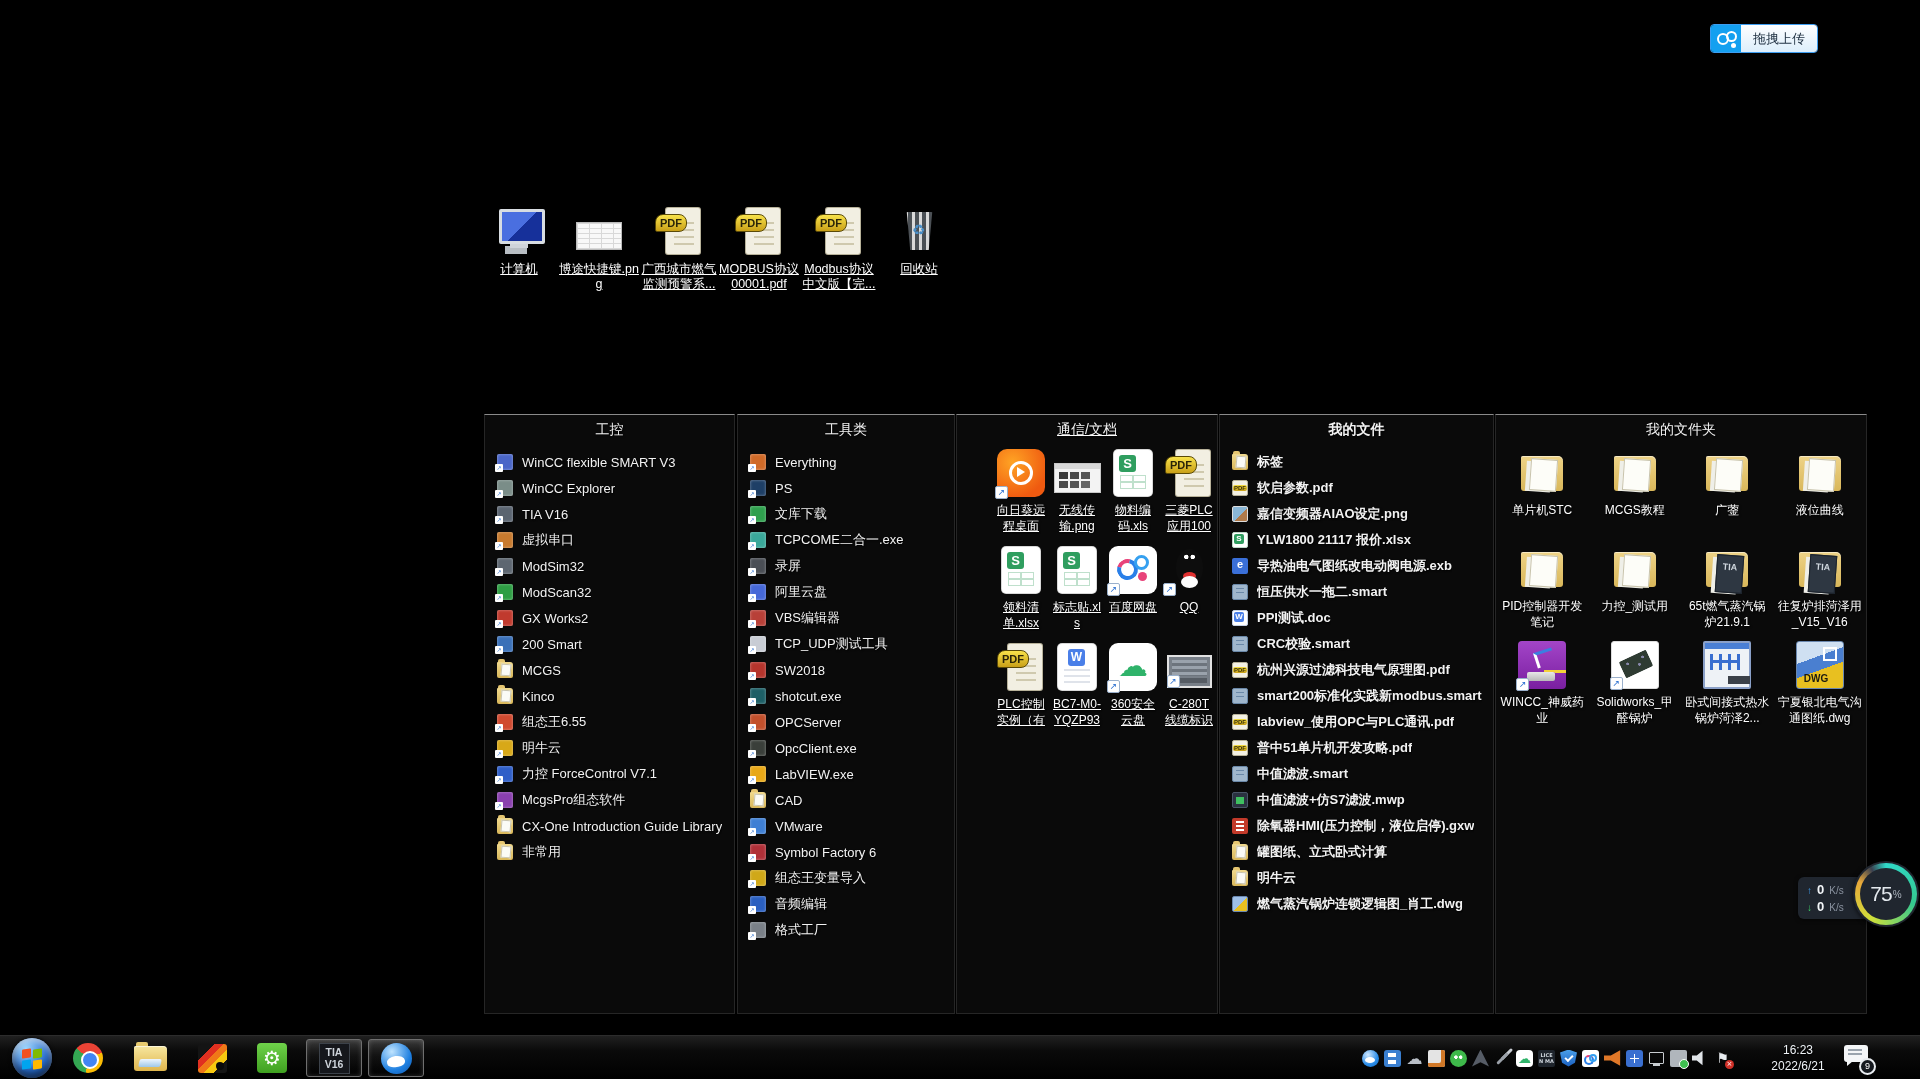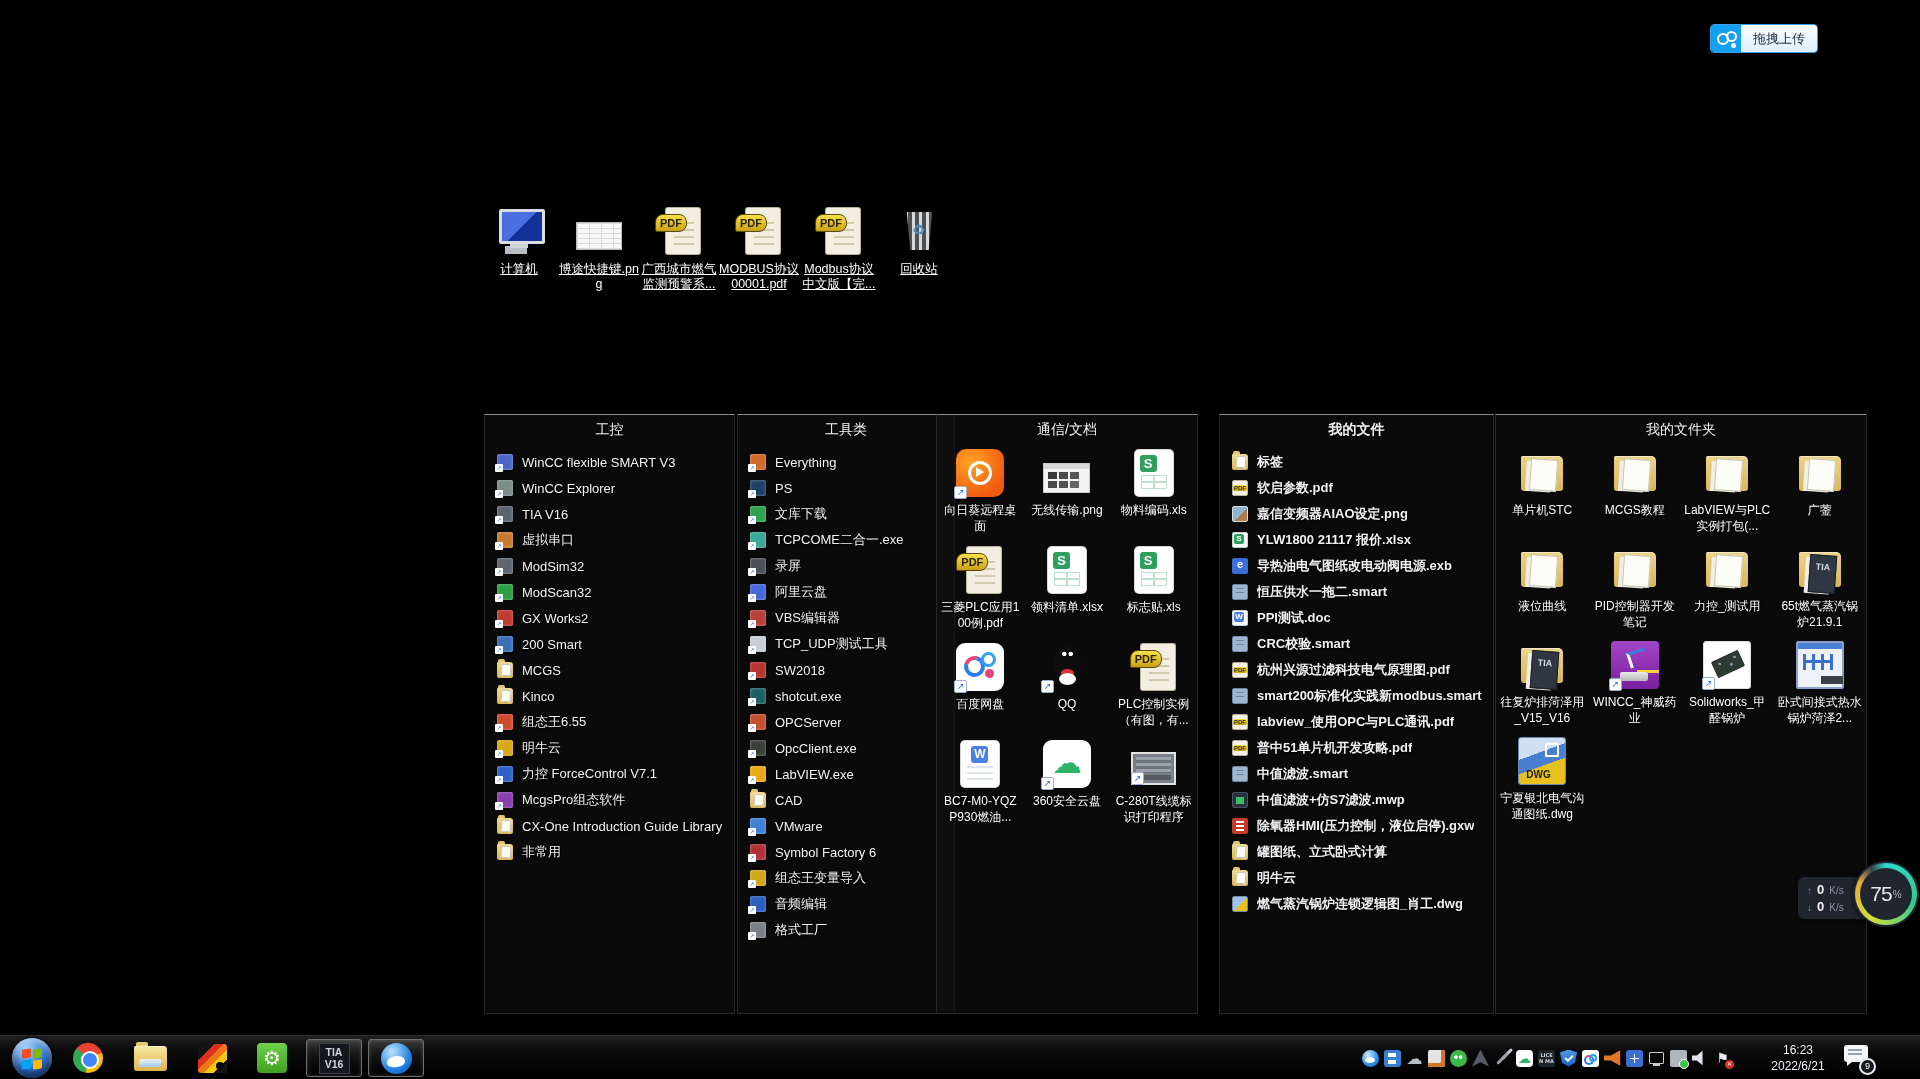--- a/index.html
+++ b/index.html
@@ -22,31 +22,31 @@
   .desk-icons { position:absolute; left:479px; top:205px; display:flex; }
   .desk-cell { width:80px; display:flex; flex-direction:column; align-items:center;text-decoration:underline; }
   .dlabel { margin-top:5px; font-size:12.5px; line-height:15px; text-align:center;
             word-break:break-all; max-width:80px; text-shadow:1px 1px 2px #000; }
 
   
   .fence { position:absolute; top:414px; height:600px; background:rgba(16,16,16,.6);
            border:1px solid #262626; border-top:1px solid #8a8a8a; }
   .fence1{ left:484px;  width:251px; }
   .fence2{ left:737px;  width:218px; }
-  .fence3{ left:936px;  width:262px; }
+  .fence3{ left:956px;  width:262px;text-decoration:underline; }
   .fence4{ left:1219px; width:275px;font-weight:bold; }
   .fence5{ left:1495px; width:372px; }
   .fence-title { height:28px; line-height:28px; text-align:center; font-size:14px;
                  color:#f2f2f2; text-shadow:1px 1px 2px #000; }
   .flist { padding:6px 4px 0 12px; list-style:none; }
   .fitem { display:flex; align-items:center; height:26px; gap:9px; }
   .flabel { font-size:13px; color:#f2f2f2; white-space:nowrap; overflow:hidden;
             text-shadow:1px 1px 2px #000; }
   .fgrid { display:grid; padding-top:4px; justify-items:center; }
-  .g3 { grid-template-columns:repeat(3,1fr); grid-auto-rows:97px; }
+  .g3 { grid-template-columns:repeat(4,1fr); grid-auto-rows:97px;margin-left:36px; }
   .g4 { grid-template-columns:repeat(4,1fr); grid-auto-rows:96px; }
   .gcell { width:100%; display:flex; flex-direction:column; align-items:center; }
   .gslot { height:52px; display:flex; align-items:center; justify-content:center; }
   .glabel { margin-top:3px; font-size:12px; line-height:16px; max-height:32px; overflow:hidden;
             text-align:center; word-break:break-all; padding:0 3px; text-shadow:1px 1px 2px #000; }
 
   
   .ic { width:16px; height:16px; min-width:16px; position:relative; border-radius:2px; }
   .ic-app { background:var(--c,#4a7fd4); box-shadow:inset 0 0 3px rgba(255,255,255,.45); }
   .ic-folder { background:linear-gradient(#f0d98e,#d9b75a); border-radius:1px 3px 2px 2px; }
@@ -761,26 +761,20 @@
         <div class="gcell">
           <div class="gslot">
             <div class="gi gi-folder-lg"></div>
           </div>
           <div class="glabel">MCGS教程</div>
         </div>
         <div class="gcell">
           <div class="gslot">
             <div class="gi gi-folder-lg"></div>
           </div>
-          <div class="glabel">LabVIEW与PLC实例打包(...</div>
-        </div>
-        <div class="gcell">
-          <div class="gslot">
-            <div class="gi gi-folder-lg"></div>
-          </div>
           <div class="glabel">广蓥</div>
         </div>
         <div class="gcell">
           <div class="gslot">
             <div class="gi gi-folder-lg"></div>
           </div>
           <div class="glabel">液位曲线</div>
         </div>
         <div class="gcell">
           <div class="gslot">

